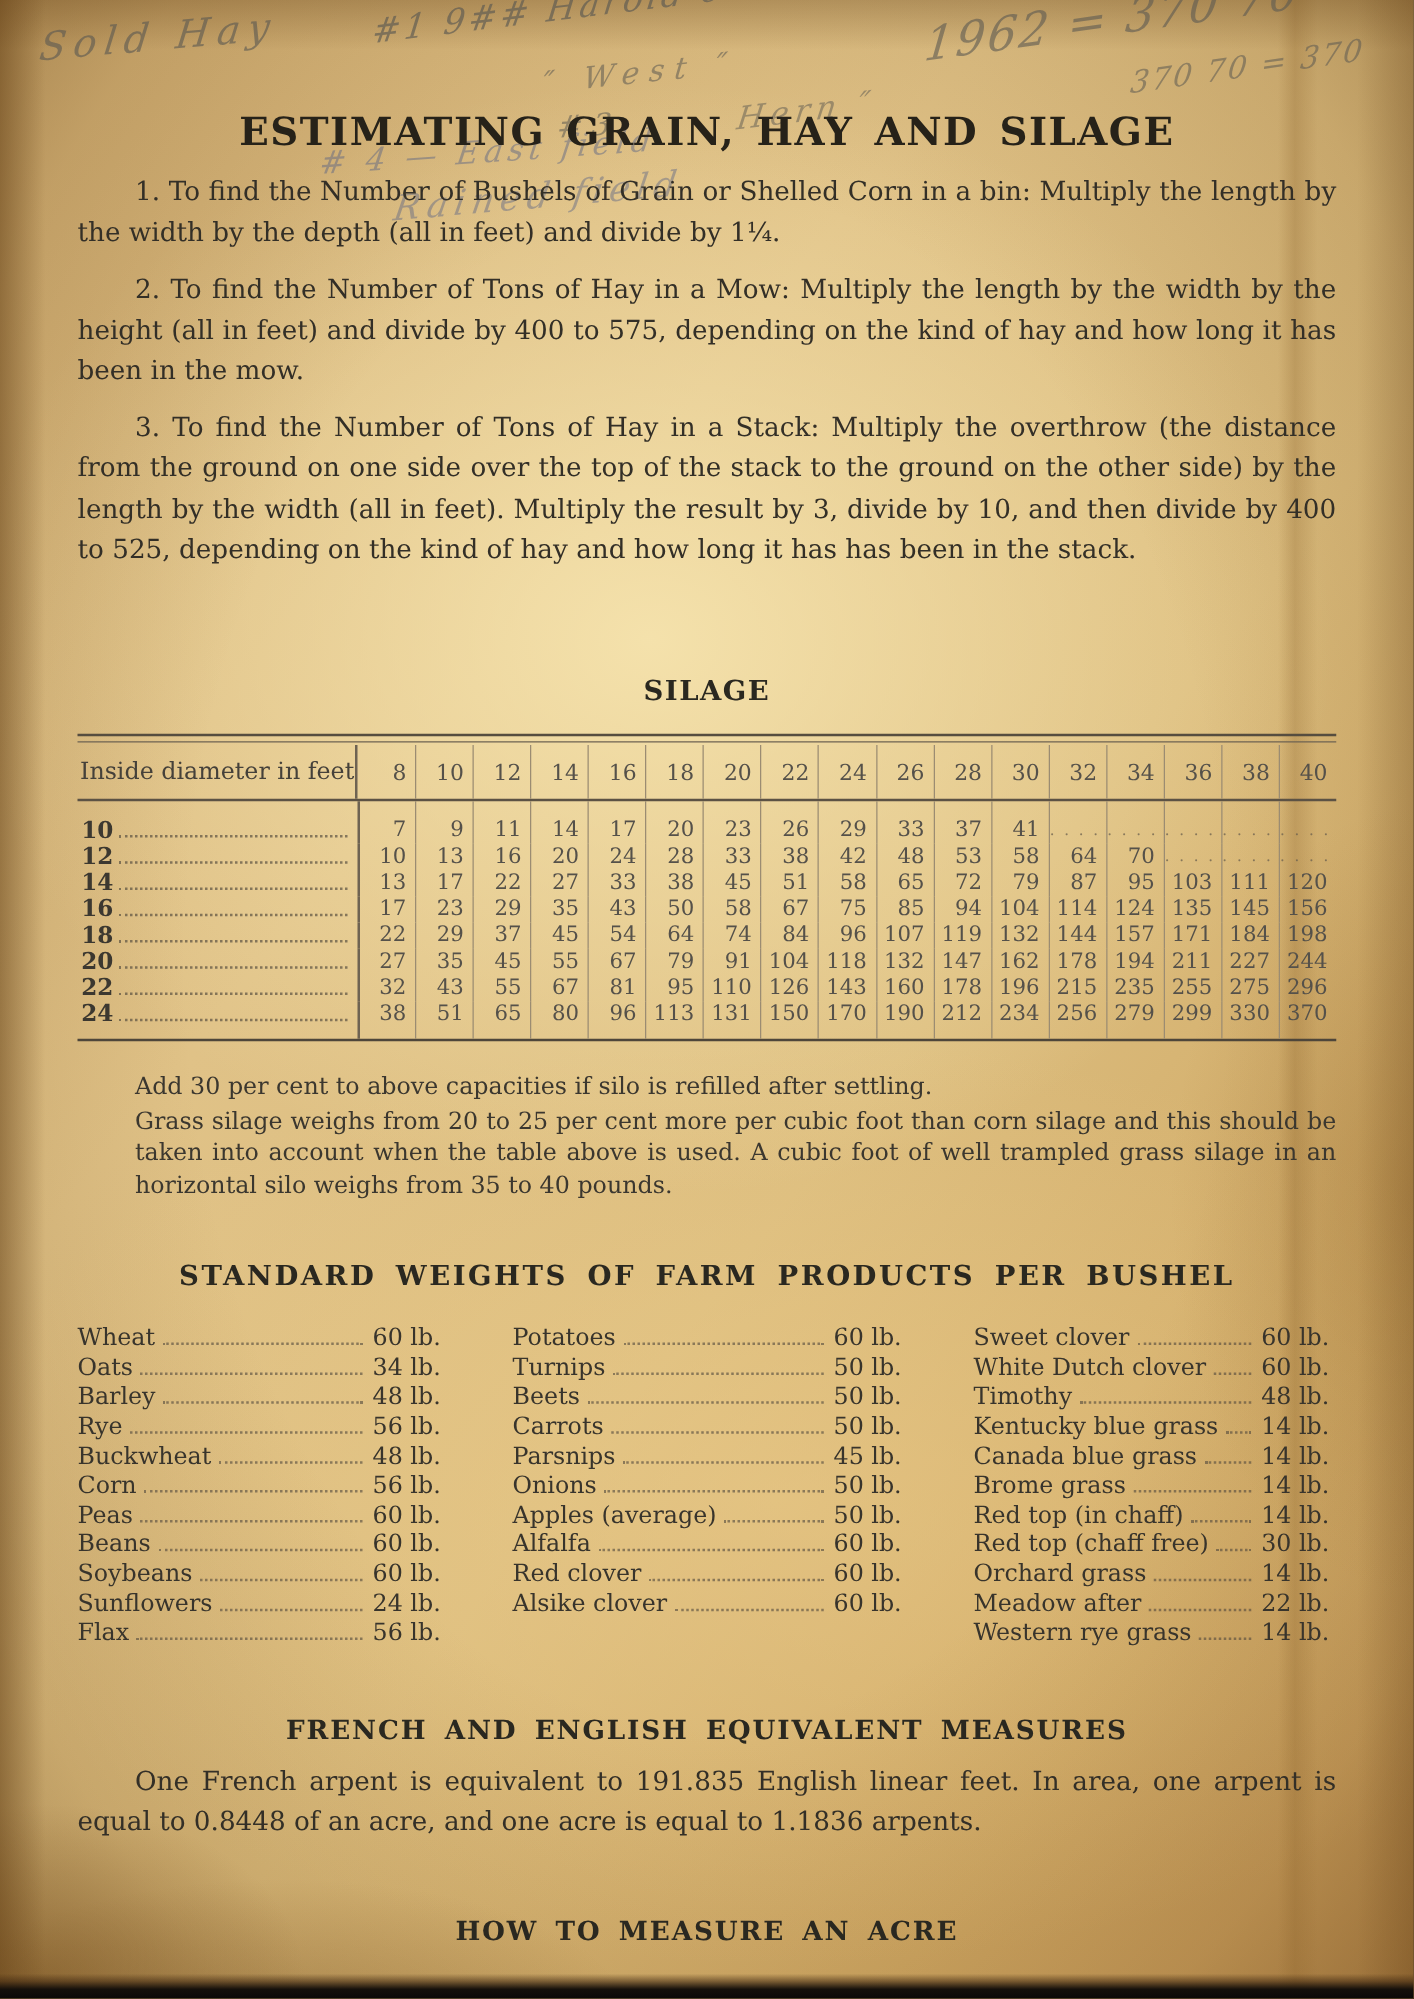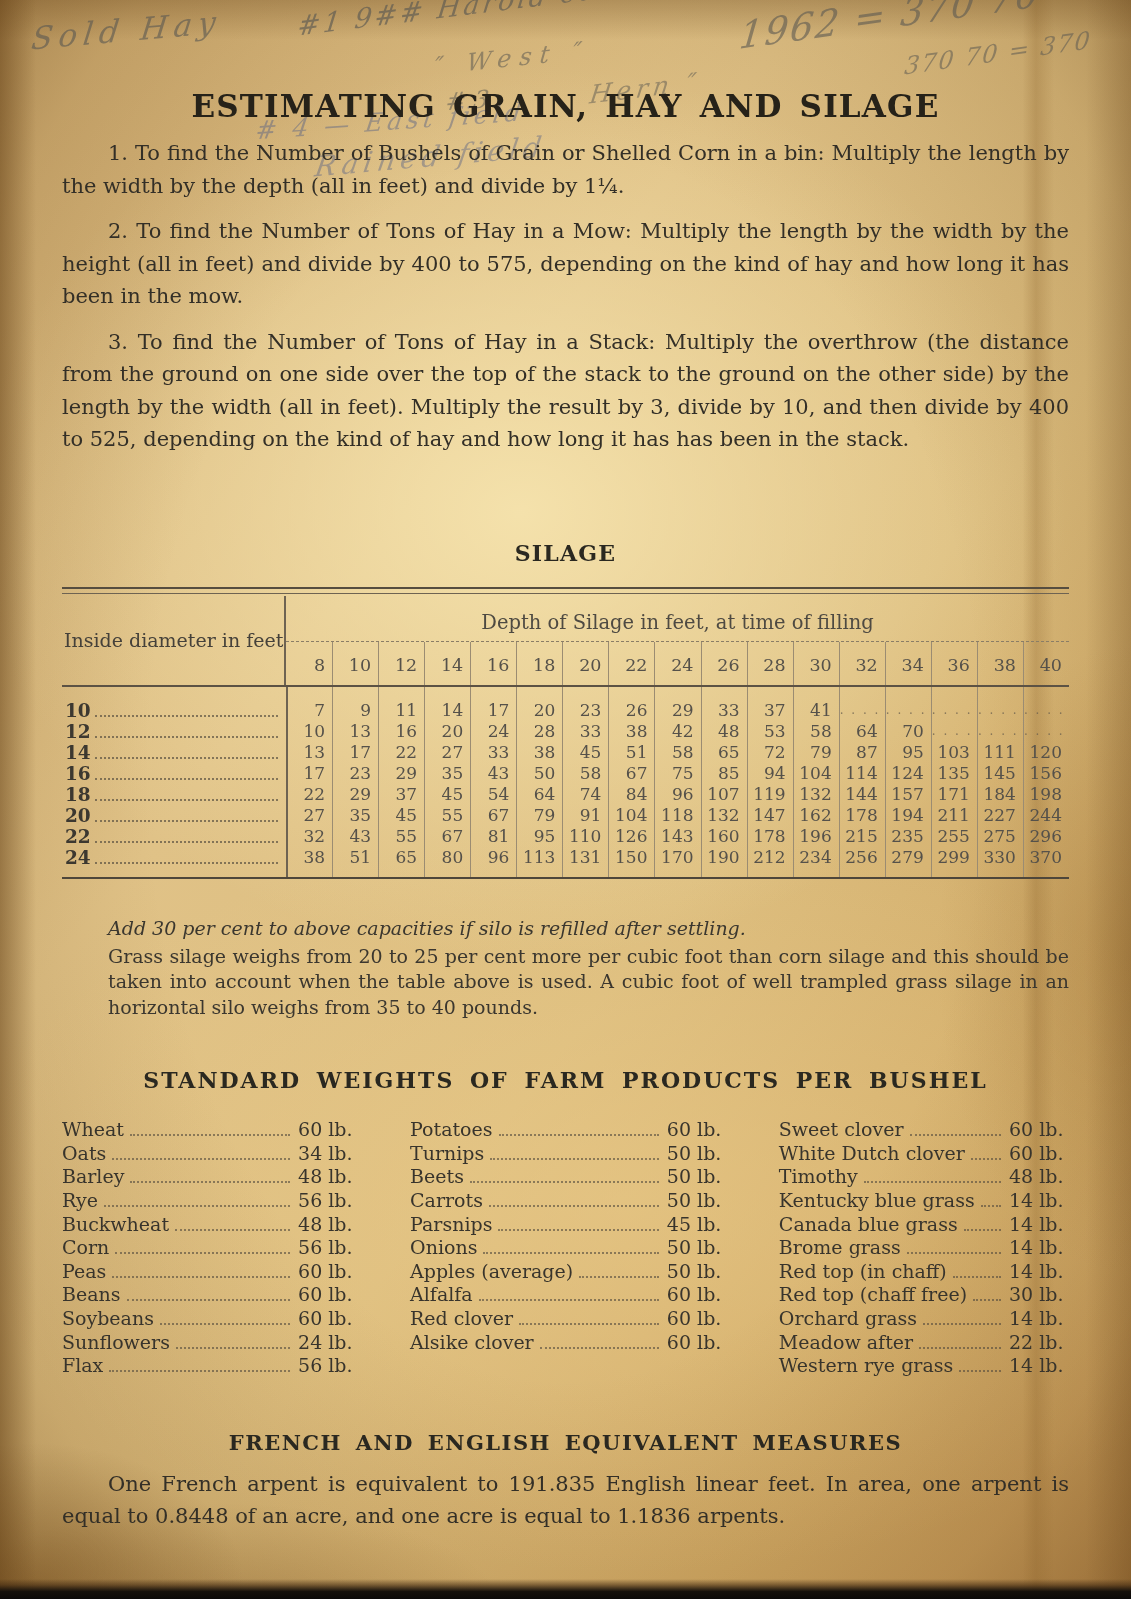--- a/index.html
+++ b/index.html
@@ -66,21 +66,21 @@
   .t-body{border-bottom:2px solid #4e463a;}
   .t-row{display:grid; grid-template-columns:224px repeat(17,1fr);}
   .t-row .num-cell{font-size:17px; line-height:20.5px;}
   .t-row .num-cell:nth-child(2){border-left:2px solid #6e6352;}
   .t-row:first-child > div{padding-top:13px;}
   .t-row:last-child > div{padding-bottom:9px;}
   .t-row .num-cell.empty{color:rgba(105,95,78,.75); font-size:12px; letter-spacing:2px; white-space:nowrap; overflow:hidden;}
   .row-label{display:flex; align-items:baseline; padding-left:3px; font-size:18.5px; color:#3c3830; font-weight:bold;}
   .row-label .leader{flex:1; border-bottom:2px dotted rgba(80,72,60,.65); margin:0 8px 4px 4px;}
 
-  .note1{margin:38px 0 0 46px; font-size:19px; color:#3b372f;font-style:italic;}
+  .note1{margin:25px 0 0 46px; font-size:19px; color:#3b372f;}
   .note2{margin:5px 0 0 46px; font-size:19px; line-height:1.34; text-align:justify; color:#3b372f;}
 
   
   .weights-heading{margin:47px 0 0 0; text-align:center; font-size:22px; font-weight:bold;
     letter-spacing:2px; word-spacing:6px; color:#2a2820;}
   .w-grid{display:grid; grid-template-columns:1fr 1.07fr .98fr; column-gap:52px; margin-top:25px;}
   .w-item{display:flex; align-items:baseline; height:23.6px; font-size:19px; color:#38342c;}
   .w-name{white-space:nowrap;}
   .w-leader{flex:1; border-bottom:2px dotted rgba(80,72,60,.6); margin:0 8px 4px 6px; min-width:10px;}
   .w-val{width:60px; white-space:nowrap;}
@@ -115,21 +115,20 @@
     <h2 class="silo-title">
       <br>
       <span>SILAGE</span>
     </h2>
 
     <div class="tbl">
       <div class="dbl-rule"></div>
       <div class="t-head">
         <div class="head-label">Inside diameter in feet</div>
         <div class="head-depth">
-          <div class="depth-title">Depth of Silage in feet, at time of filling</div>
           <div class="depth-cols">
               <div class="num-cell">8</div>
               <div class="num-cell">10</div>
               <div class="num-cell">12</div>
               <div class="num-cell">14</div>
               <div class="num-cell">16</div>
               <div class="num-cell">18</div>
               <div class="num-cell">20</div>
               <div class="num-cell">22</div>
               <div class="num-cell">24</div>

